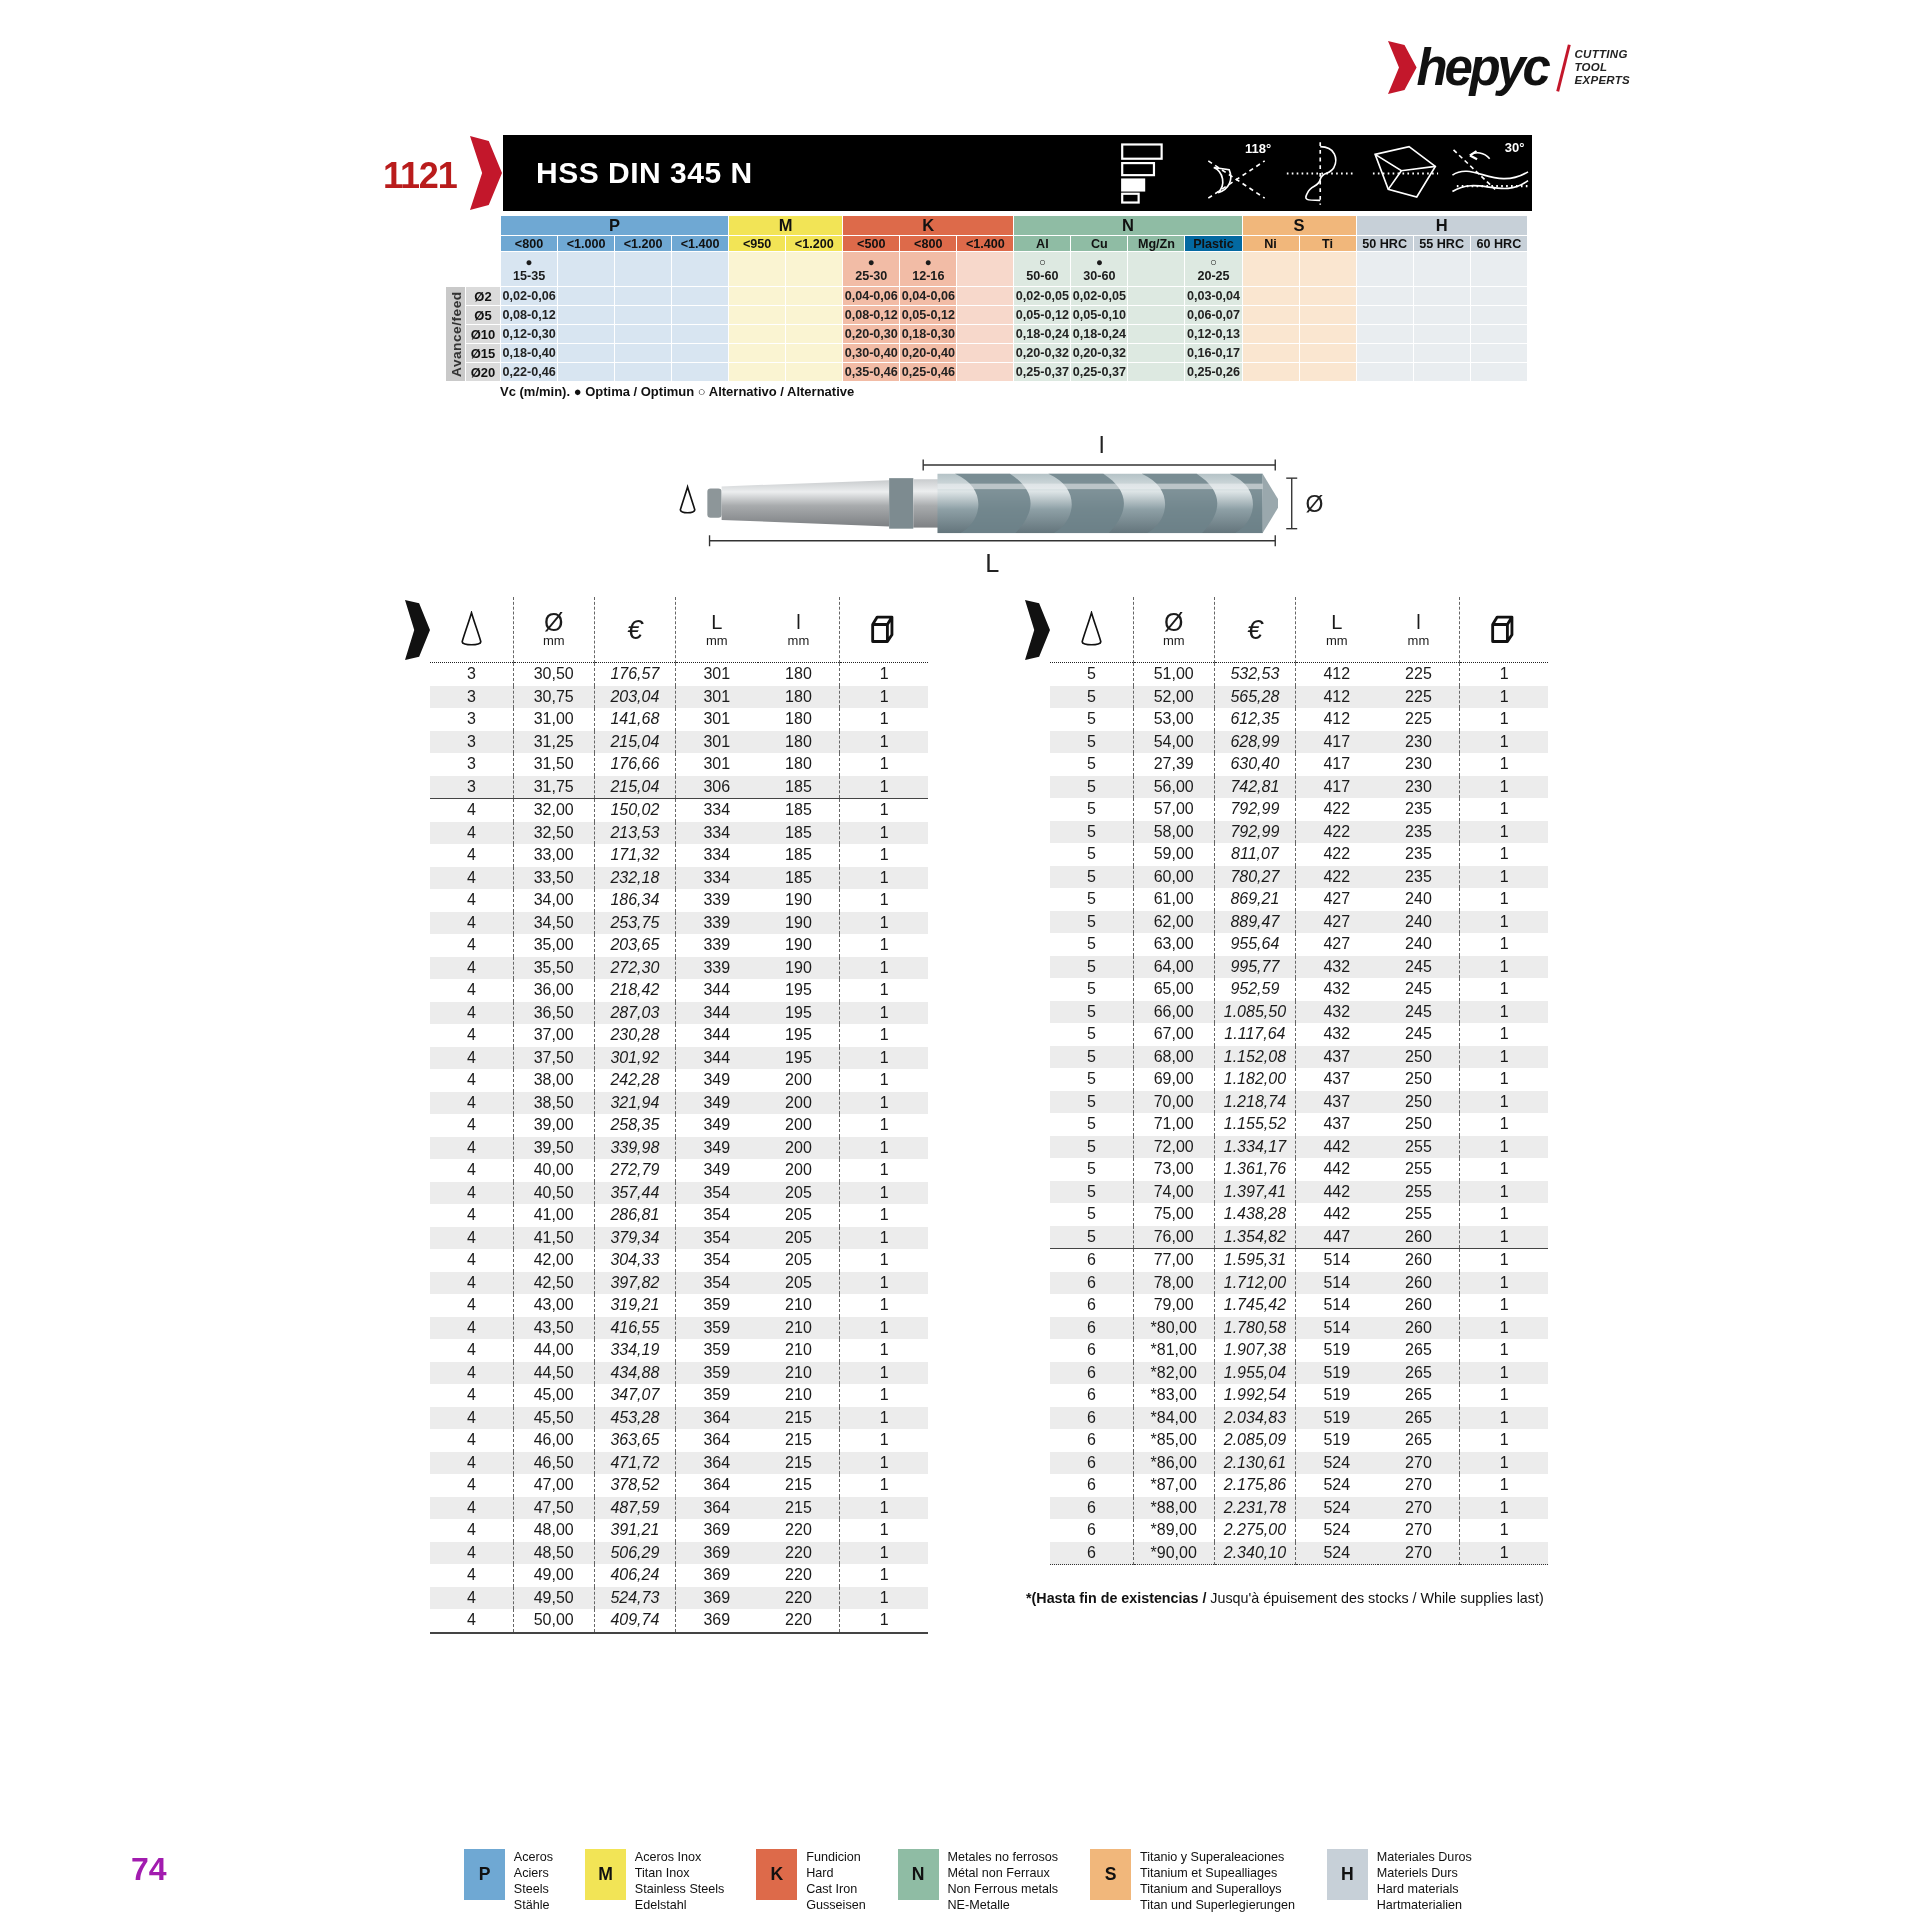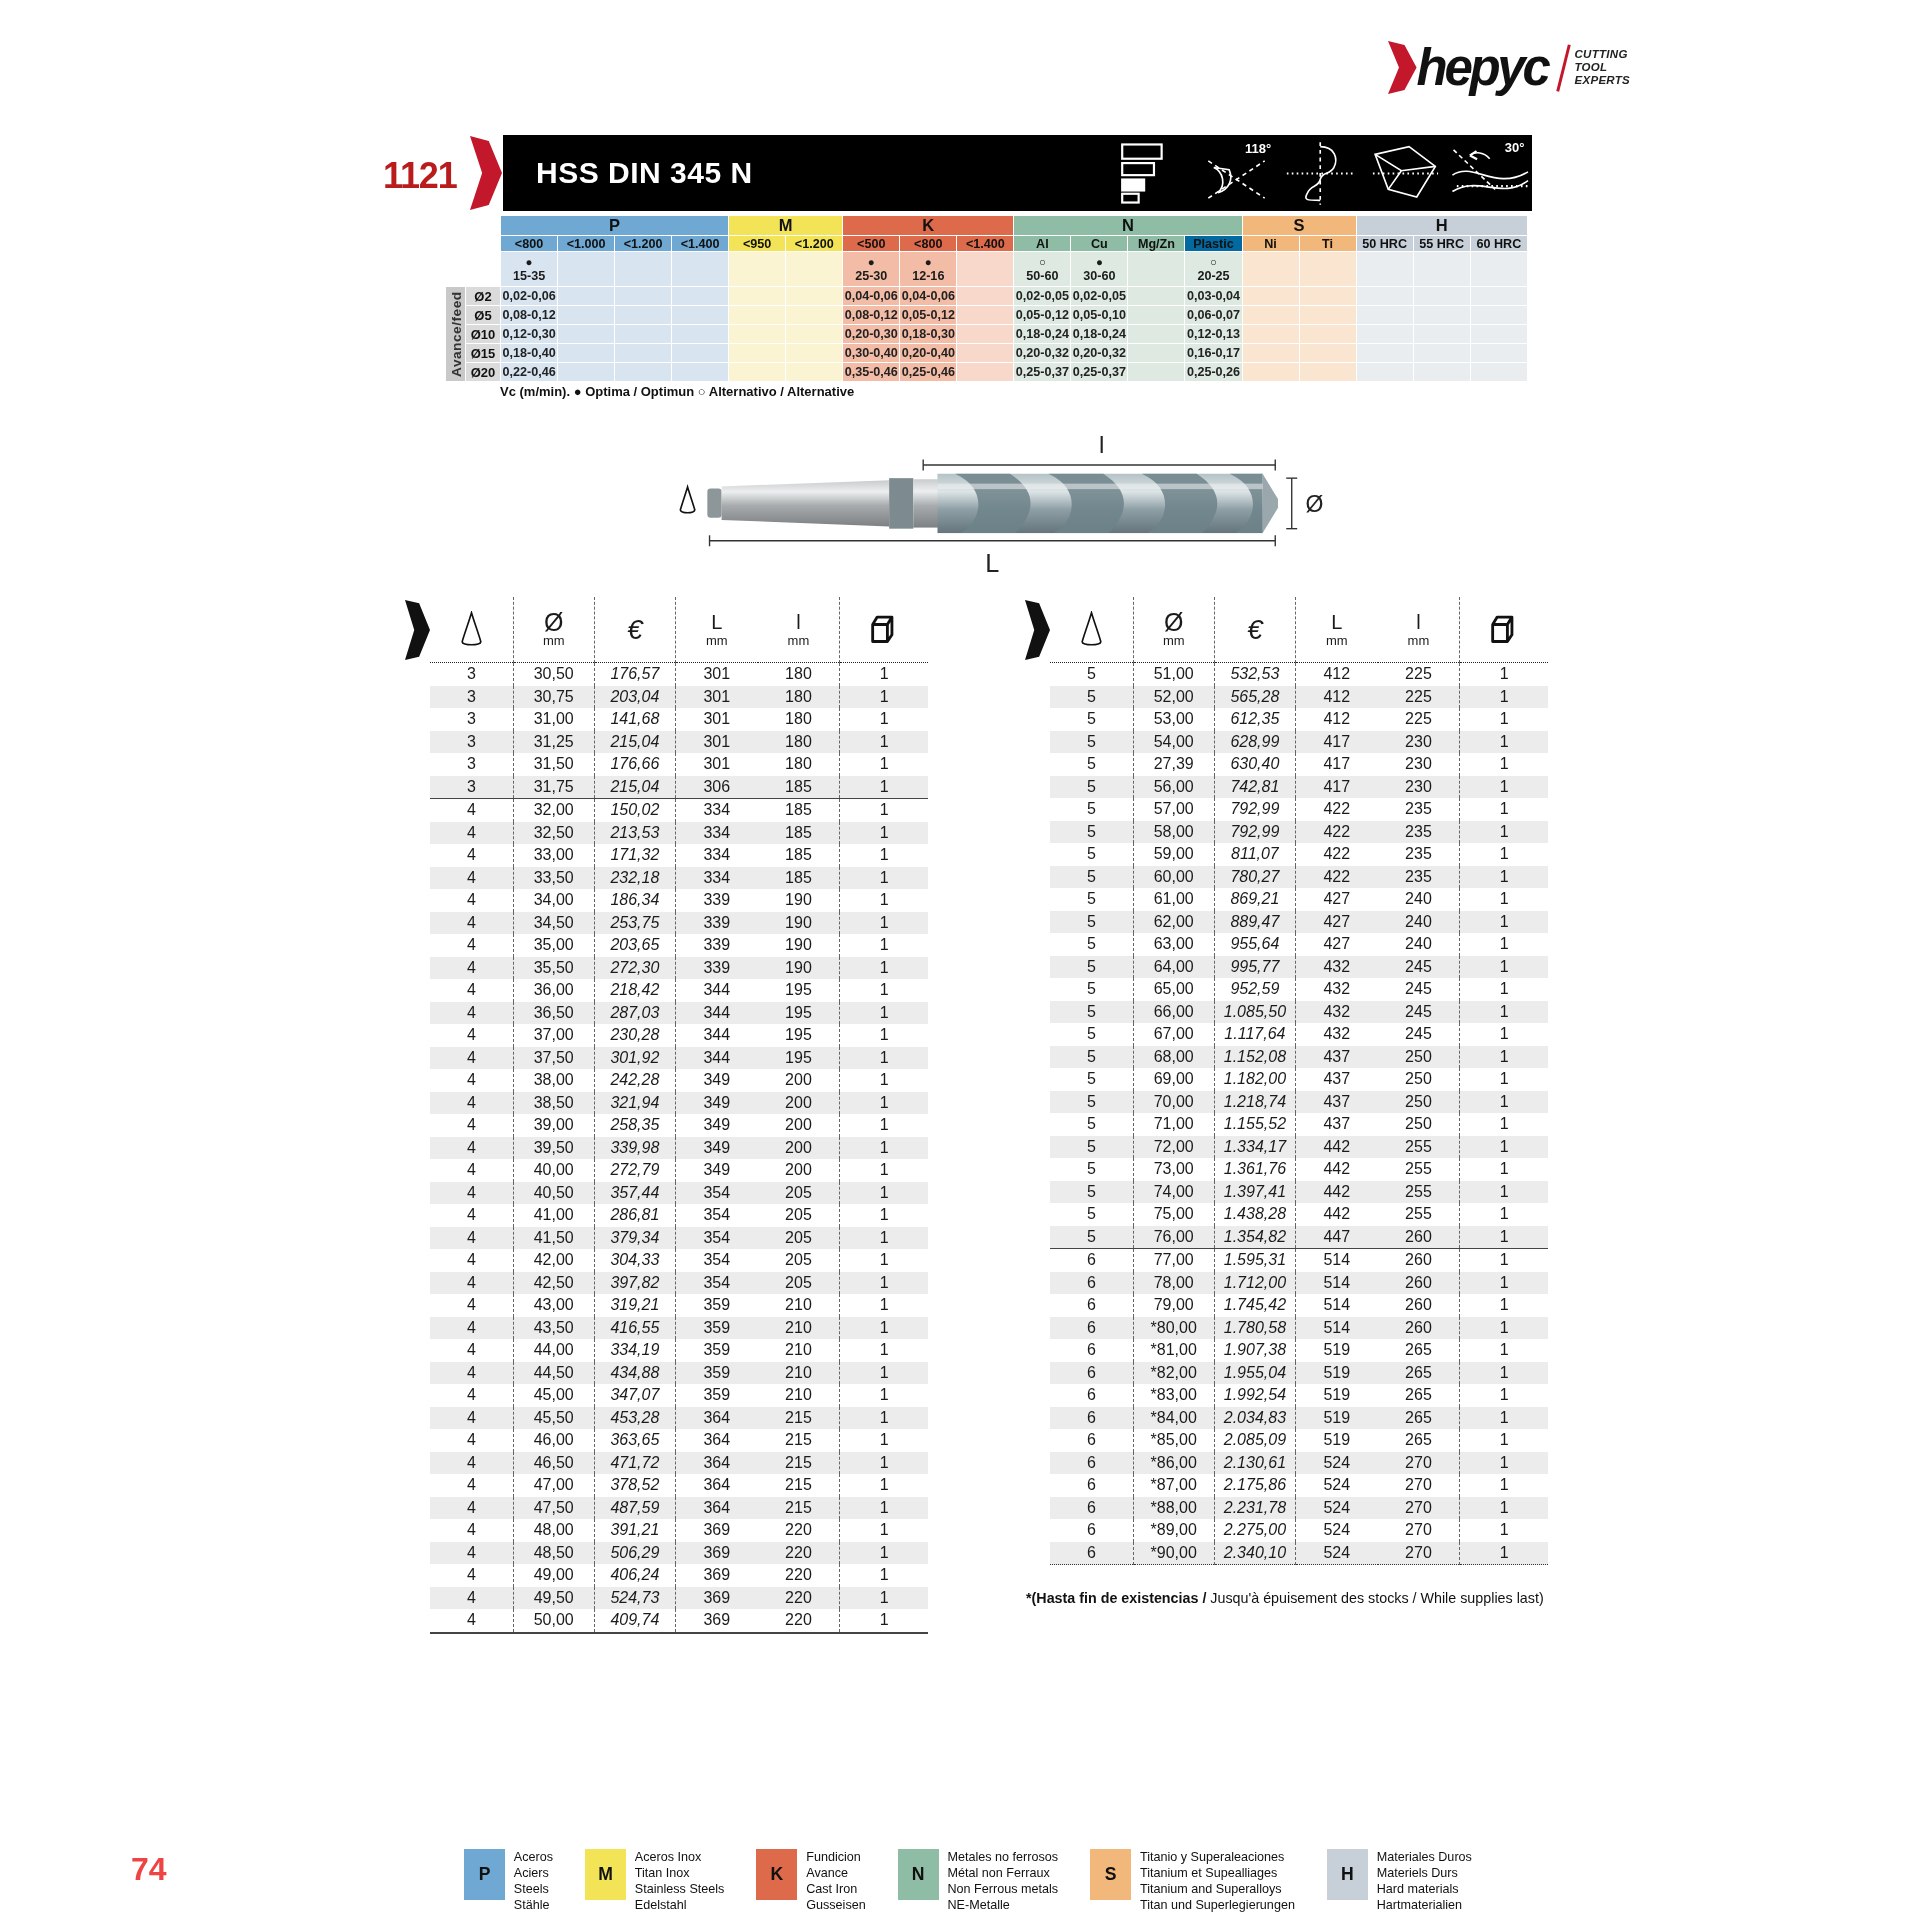--- a/index.html
+++ b/index.html
@@ -62,21 +62,21 @@
   .c-eur{border-right:1.1px dashed #666;font-style:italic;}
   .c-flu{border-right:1.1px dashed #666;}
   .hsym{font-size:25px;font-weight:normal;line-height:24px;}
   .hsym.small{font-size:20px;}
   .hmm{font-size:13px;line-height:14.3px;font-weight:normal;}
   .heur{font-size:27.5px;font-weight:normal;}
   .footnote{position:absolute;left:1026px;top:1590px;font-size:14.3px;color:#111;width:824px;}
   .footnote b{font-weight:bold;}
 
   
-  .page-num{position:absolute;left:131px;top:1851px;font-size:32px;font-weight:bold;color:#ef4444;}
+  .page-num{position:absolute;left:131px;top:1851px;font-size:32px;font-weight:bold;color:#a21caf;}
   .legend-row{position:absolute;left:464px;top:1849px;width:1345px;display:flex;}
   .mat{display:flex;margin-right:32px;}
   .mat-chip{width:41px;height:51px;display:flex;align-items:center;justify-content:center;
             font-size:17.6px;font-weight:bold;color:#111;flex:0 0 auto;}
   .mat-lines{margin-left:8.8px;font-size:12.6px;line-height:16px;color:#111;white-space:nowrap;}
 </style>
 </head>
 <body>
 
 <div class="page">
@@ -1187,21 +1187,21 @@
           <div>Aceros Inox</div>
           <div>Titan Inox</div>
           <div>Stainless Steels</div>
           <div>Edelstahl</div>
         </div>
       </div>
       <div class="mat">
         <div class="mat-chip" style="background: rgb(221, 106, 74);">K</div>
         <div class="mat-lines">
           <div>Fundicion</div>
-          <div>Avance</div>
+          <div>Hard</div>
           <div>Cast Iron</div>
           <div>Gusseisen</div>
         </div>
       </div>
       <div class="mat">
         <div class="mat-chip" style="background: rgb(143, 188, 164);">N</div>
         <div class="mat-lines">
           <div>Metales no ferrosos</div>
           <div>Métal non Ferraux</div>
           <div>Non Ferrous metals</div>

